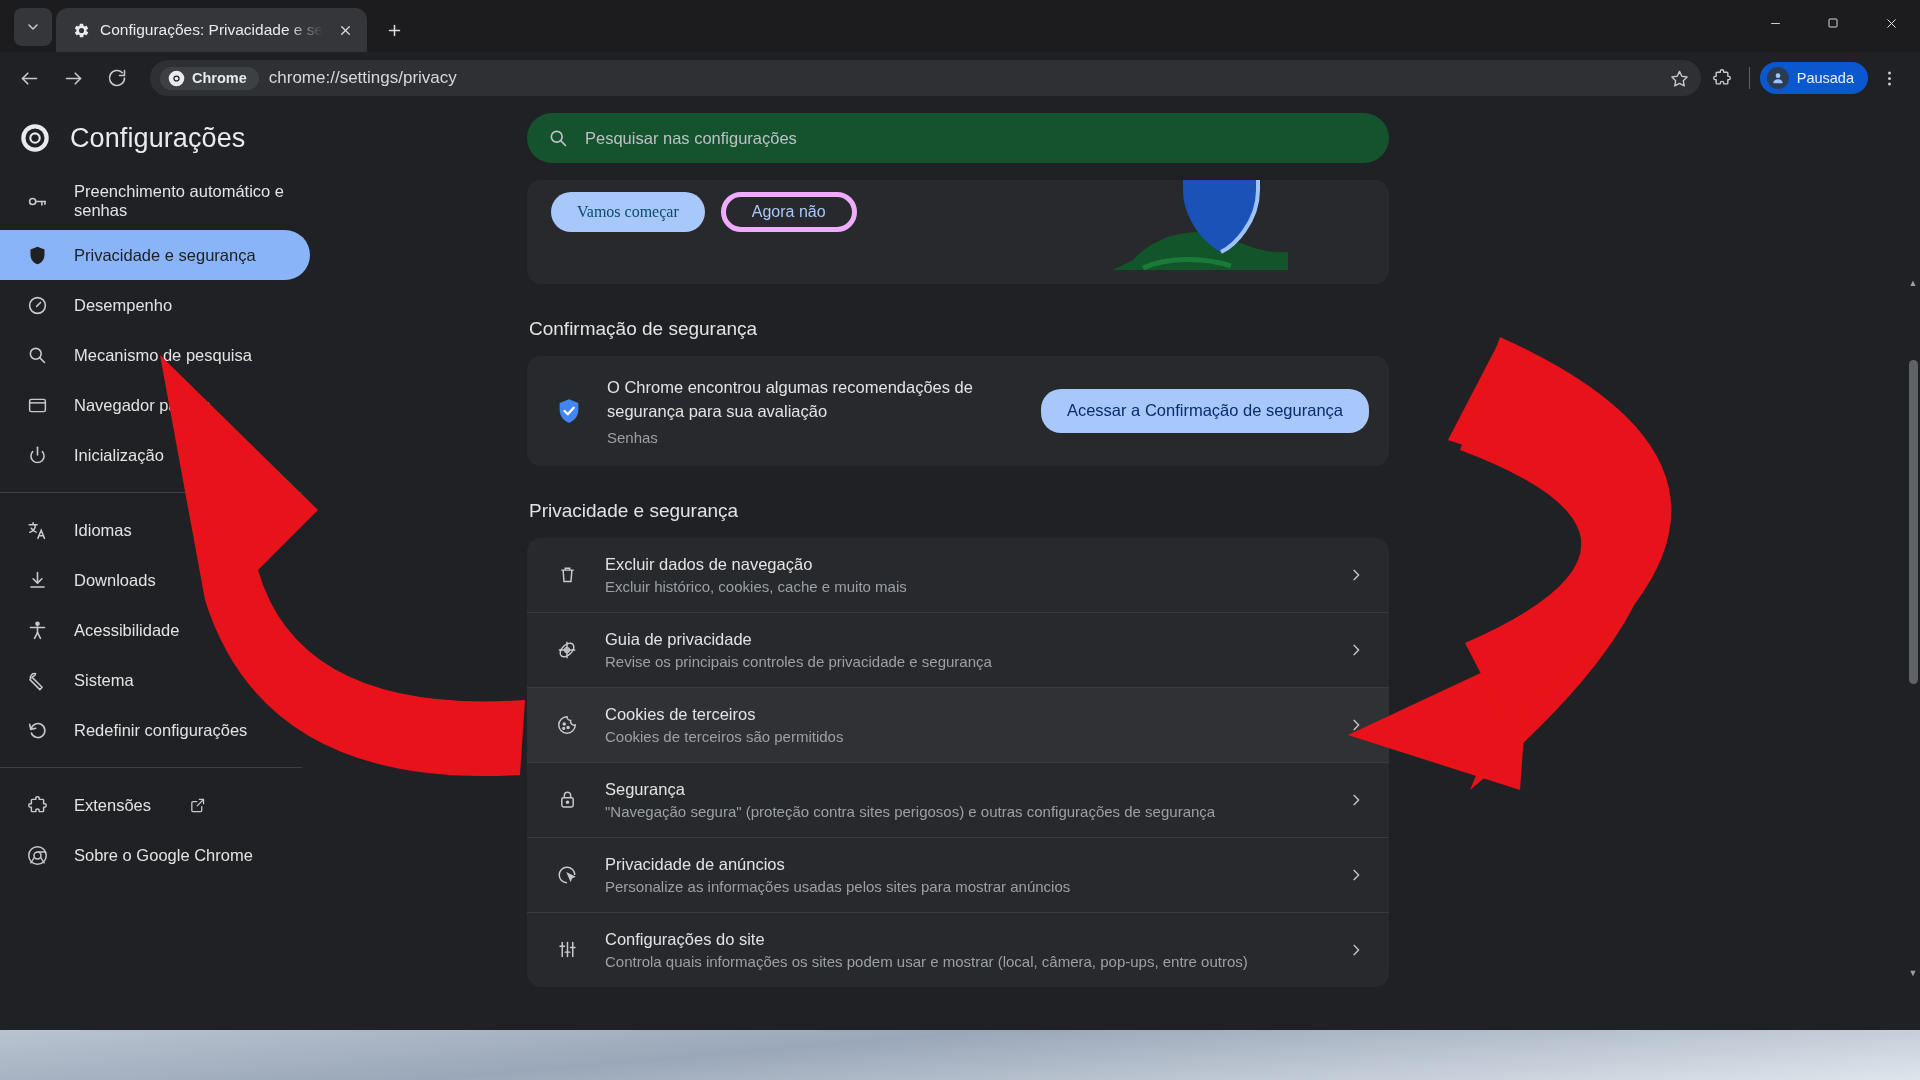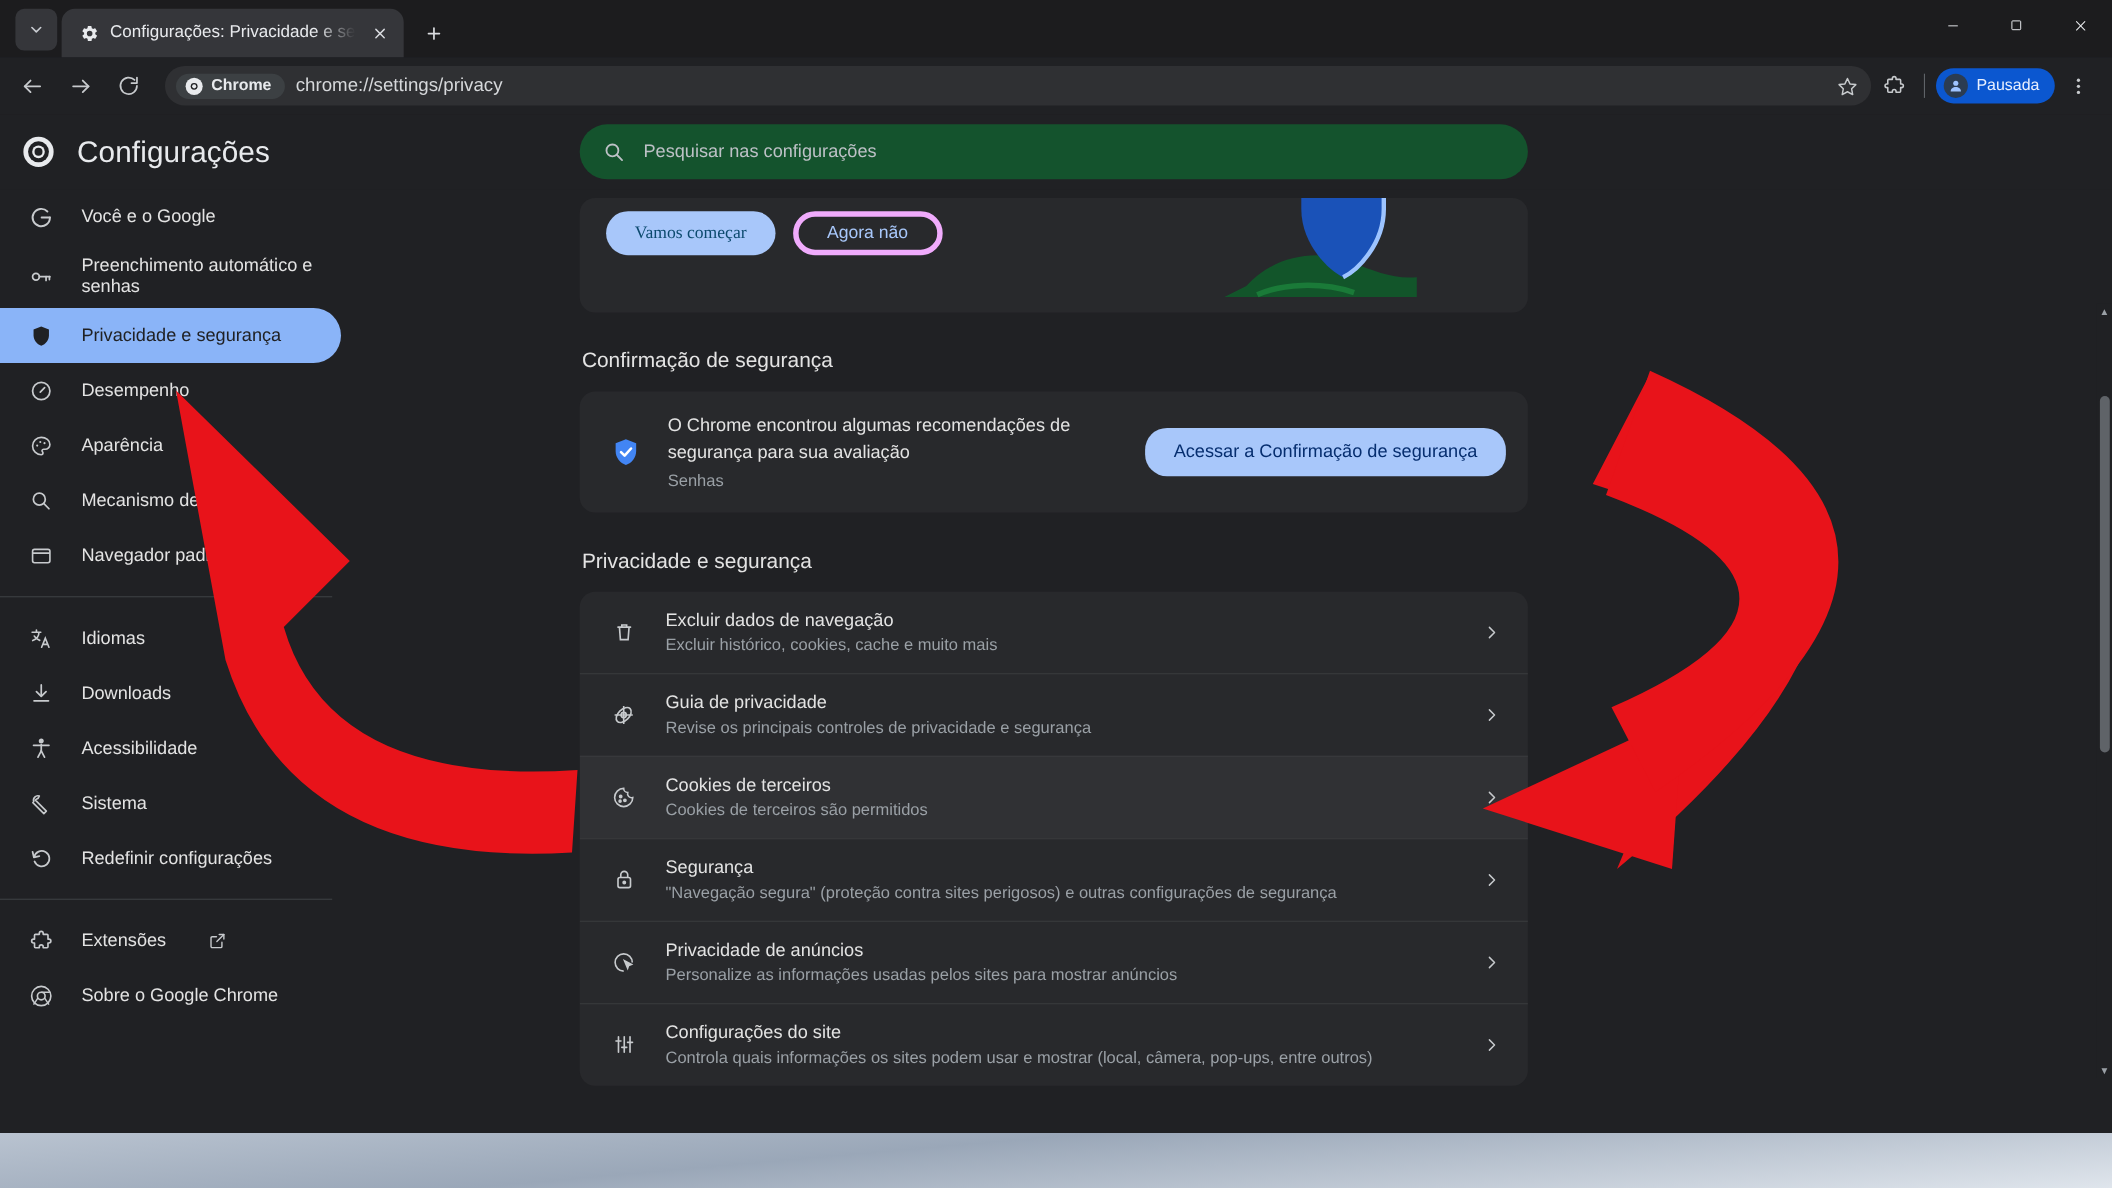--- a/index.html
+++ b/index.html
@@ -487,29 +487,20 @@
           </svg>
       </span>
       <span class="search-ph">Pesquisar nas configurações</span>
     </div>
   </div>
 
   <div class="page">
 
     <div class="sidebar">
 
-      <div class="nav-item">
-        <span class="ni-icon">
-          <svg width="21" height="21" viewBox="0 0 24 24" fill="none" stroke="currentColor" stroke-width="2" stroke-linecap="round">
-              <path d="M21 12.2A9 9 0 1 1 18.4 6"></path>
-              <line x1="21" y1="12.2" x2="12.4" y2="12.2"></line>
-            </svg>
-        </span>
-        <span class="ni-label">Você e o Google</span>
-      </div>
 
       <div class="nav-item tall">
         <span class="ni-icon">
           <svg width="21" height="21" viewBox="0 0 24 24" fill="none" stroke="currentColor" stroke-width="1.8" stroke-linecap="round">
               <circle cx="6.5" cy="12" r="3.5"></circle>
               <line x1="10" y1="12" x2="21" y2="12"></line>
               <line x1="17" y1="12" x2="17" y2="16"></line>
               <line x1="20.5" y1="12" x2="20.5" y2="15"></line>
             </svg>
         </span>
@@ -528,31 +519,20 @@
       <div class="nav-item">
         <span class="ni-icon">
           <svg width="21" height="21" viewBox="0 0 24 24" fill="none" stroke="currentColor" stroke-width="1.8" stroke-linecap="round">
               <circle cx="12" cy="12" r="9"></circle>
               <line x1="15.5" y1="8.5" x2="11" y2="13"></line>
             </svg>
         </span>
         <span class="ni-label">Desempenho</span>
       </div>
 
-      <div class="nav-item">
-        <span class="ni-icon">
-          <svg width="21" height="21" viewBox="0 0 24 24" fill="none" stroke="currentColor" stroke-width="1.7">
-              <path d="M12 3a9 9 0 1 0 0 18c1.1 0 1.8-.8 1.8-1.7 0-.5-.2-.9-.5-1.2-.3-.3-.5-.7-.5-1.1 0-.9.8-1.7 1.8-1.7H16a5 5 0 0 0 5-5c0-4-4-7.3-9-7.3z"></path>
-              <circle cx="7.8" cy="11.5" r="1.1" fill="currentColor" stroke="none"></circle>
-              <circle cx="11" cy="7.8" r="1.1" fill="currentColor" stroke="none"></circle>
-              <circle cx="15.4" cy="9" r="1.1" fill="currentColor" stroke="none"></circle>
-            </svg>
-        </span>
-        <span class="ni-label">Aparência</span>
-      </div>
 
       <div class="nav-item">
         <span class="ni-icon">
           <svg width="20" height="20" viewBox="0 0 24 24" fill="none" stroke="currentColor" stroke-width="1.9" stroke-linecap="round">
               <circle cx="10.5" cy="10.5" r="6.5"></circle>
               <line x1="15.5" y1="15.5" x2="21" y2="21"></line>
             </svg>
         </span>
         <span class="ni-label">Mecanismo de pesquisa</span>
       </div>
@@ -560,20 +540,29 @@
       <div class="nav-item">
         <span class="ni-icon">
           <svg width="21" height="21" viewBox="0 0 24 24" fill="none" stroke="currentColor" stroke-width="1.7">
               <rect x="3" y="5" width="18" height="14" rx="2"></rect>
               <line x1="3" y1="9" x2="21" y2="9"></line>
             </svg>
         </span>
         <span class="ni-label">Navegador padrão</span>
       </div>
 
+      <div class="nav-item">
+        <span class="ni-icon">
+          <svg width="21" height="21" viewBox="0 0 24 24" fill="none" stroke="currentColor" stroke-width="1.8" stroke-linecap="round">
+              <path d="M6.5 7.5a7.5 7.5 0 1 0 11 0"></path>
+              <line x1="12" y1="2.6" x2="12" y2="11.5"></line>
+            </svg>
+        </span>
+        <span class="ni-label">Inicialização</span>
+      </div>
 
       <div class="nav-divider"></div>
 
       <div class="nav-item">
         <span class="ni-icon">
           <svg width="21" height="21" viewBox="0 0 24 24" fill="none" stroke="currentColor" stroke-width="1.7" stroke-linecap="round">
               <path d="M2.5 5.5h9M7 3.2v2.3M9.6 5.5c0 3.8-2.6 7.2-6.5 8.6M4.8 9.4c1.3 2.2 3.3 3.8 5.6 4.5"></path>
               <path d="M12.4 21l3.8-9.4L20 21M13.7 18h5"></path>
             </svg>
         </span>

